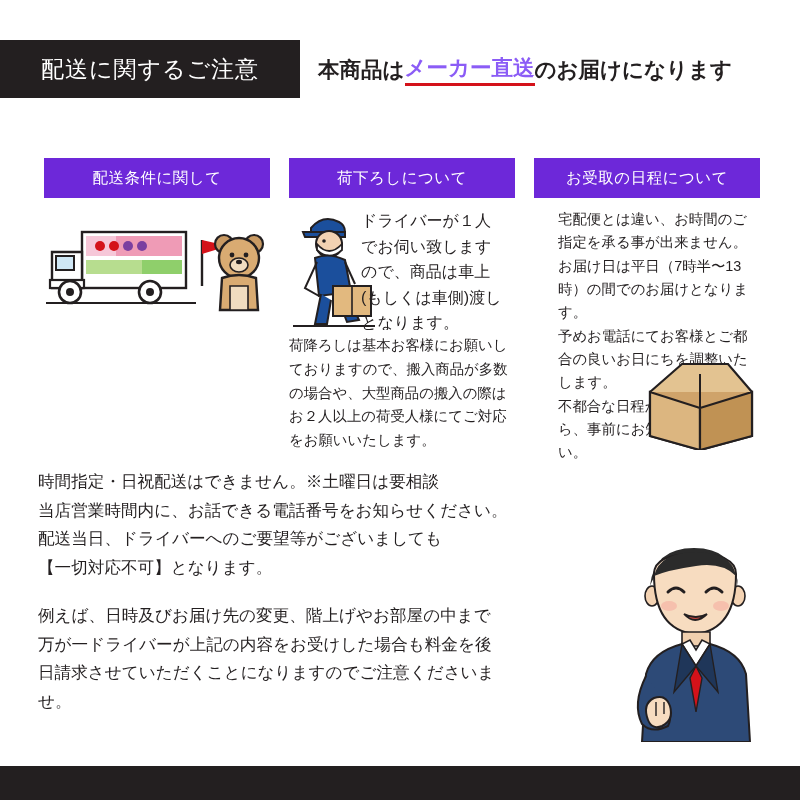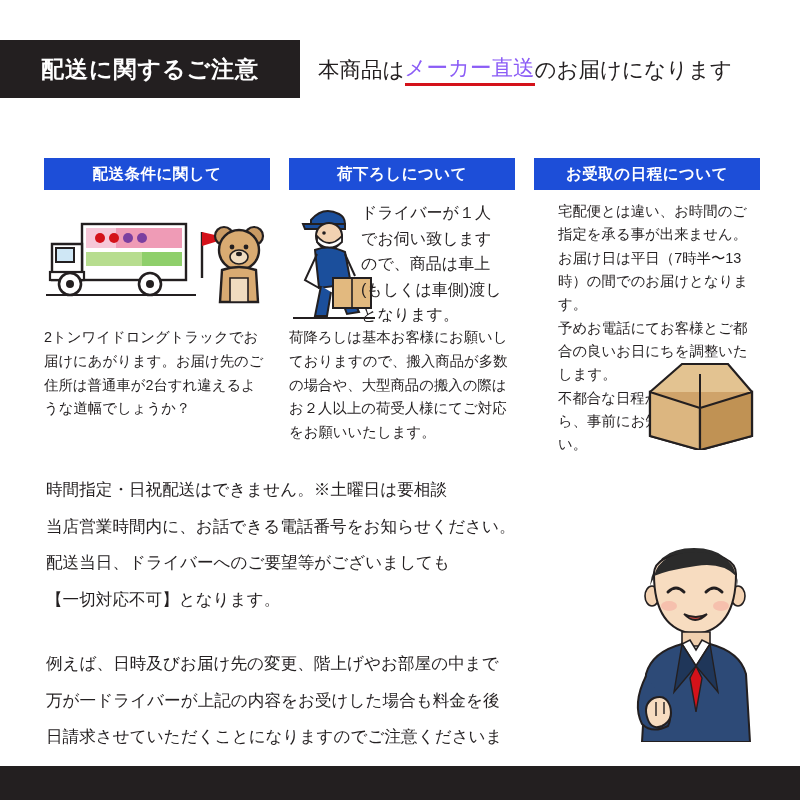--- a/index.html
+++ b/index.html
@@ -45,31 +45,31 @@
     top: 0;
     width: 300px;
     height: 58px;
     background: #231f20;
     color: #ffffff;
     display: flex;
     align-items: center;
     justify-content: center;
     font-size: 23px;
     letter-spacing: 1px;
-    font-weight: bold;
+    font-weight: normal;
   }
   .header-title {
     position: absolute;
     left: 318px;
     top: 0;
     height: 58px;
     display: flex;
     align-items: center;
     font-size: 21.5px;
-    font-weight: normal;
+    font-weight: bold;
     color: #231f20;
     white-space: nowrap;
   }
   .header-title .accent {
     color: #8b5cf6;
     border-bottom: 3px solid #d4121a;
     padding-bottom: 1px;
   }
 
   
@@ -79,28 +79,28 @@
     top: 158px;
     width: 716px;
     display: flex;
     justify-content: space-between;
   }
   .col {
     width: 226px;
     position: relative;
   }
   .col-head {
-    height: 32px;
-    background: #1d4ed8;
+    height: 40px;
+    background: #6d28d9;
     color: #ffffff;
     display: flex;
     align-items: center;
     justify-content: center;
     font-size: 15.5px;
-    font-weight: bold;
+    font-weight: normal;
     letter-spacing: 0.5px;
   }
   .col-art {
     height: 128px;
     position: relative;
     margin-top: 4px;
     overflow: hidden;
   }
   .col-text {
     margin-top: 4px;
@@ -138,21 +138,21 @@
   
   .lower {
     position: absolute;
     left: 38px;
     top: 468px;
     width: 600px;
     font-size: 16.6px;
     line-height: 1.72;
     color: #231f20;
   }
-  .lower p { margin: 8px; }
+  .lower p { margin: 0; }
   .lower .gap { height: 20px; }
 
   
   .man-wrap {
     position: absolute;
     right: 18px;
     bottom: 58px;
   }
 
   svg { display: block; }
@@ -215,21 +215,20 @@
             <ellipse cx="47" cy="41" rx="9" ry="7" fill="#f0dcc0" stroke="#231f20" stroke-width="1.6"></ellipse>
             <circle cx="40" cy="31" r="2.4" fill="#231f20"></circle>
             <circle cx="54" cy="31" r="2.4" fill="#231f20"></circle>
             <ellipse cx="47" cy="38" rx="3" ry="2.2" fill="#231f20"></ellipse>
 
             <path d="M30 54 Q47 48 64 54 L66 86 L28 86 Z" fill="#d9ab72" stroke="#231f20" stroke-width="2.4"></path>
             <path d="M38 62 L56 62 L56 86 L38 86 Z" fill="#f0dcc0" stroke="#231f20" stroke-width="1.6"></path>
           </svg>
         </div>
       </div>
-      <div class="col-text">2トンワイドロングトラックでお届けにあがります。お届け先のご住所は普通車が2台すれ違えるような道幅でしょうか？</div>
     </div>
 
     <div class="col">
       <div class="col-head">荷下ろしについて</div>
       <div class="col-art">
         <div class="worker-wrap">
           <svg width="82" height="124" viewBox="0 0 82 124">
 
             <path d="M18 22 Q30 8 46 16 Q52 19 52 26 L18 26 Z" fill="#1b4f9c" stroke="#231f20" stroke-width="2"></path>
             <path d="M10 26 L52 26 L52 31 L12 31 Z" fill="#1b4f9c" stroke="#231f20" stroke-width="2"></path>

